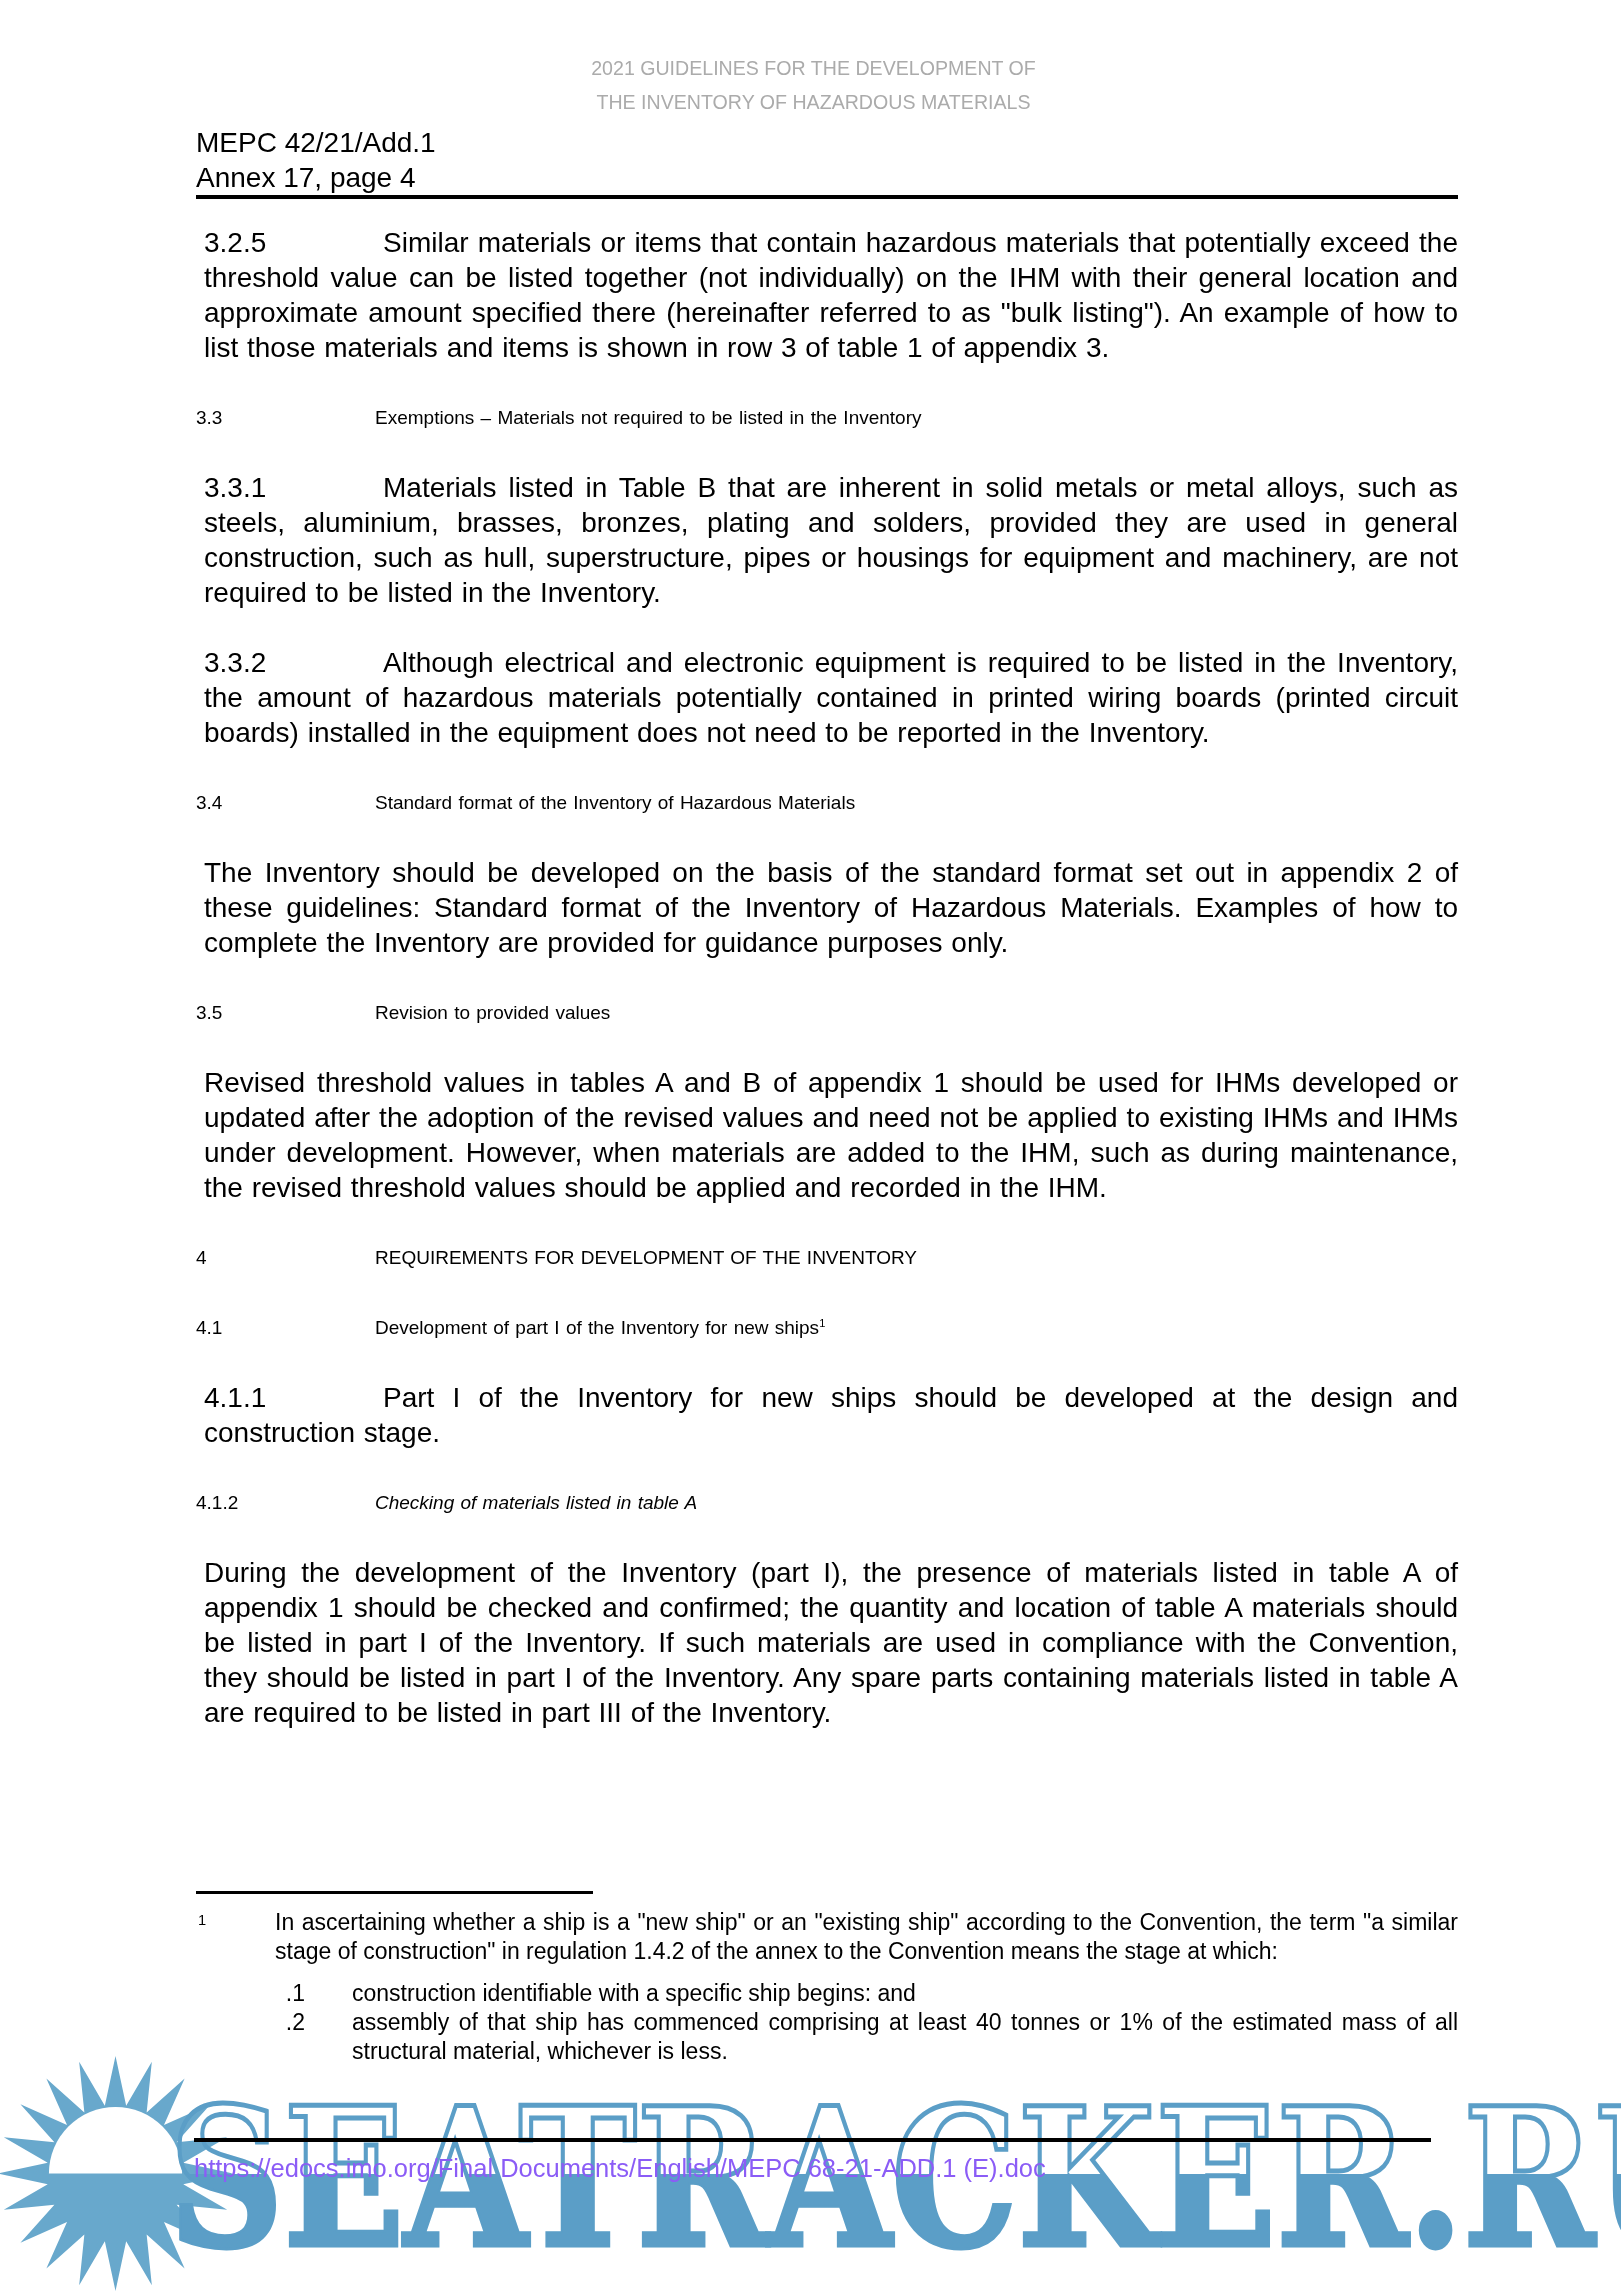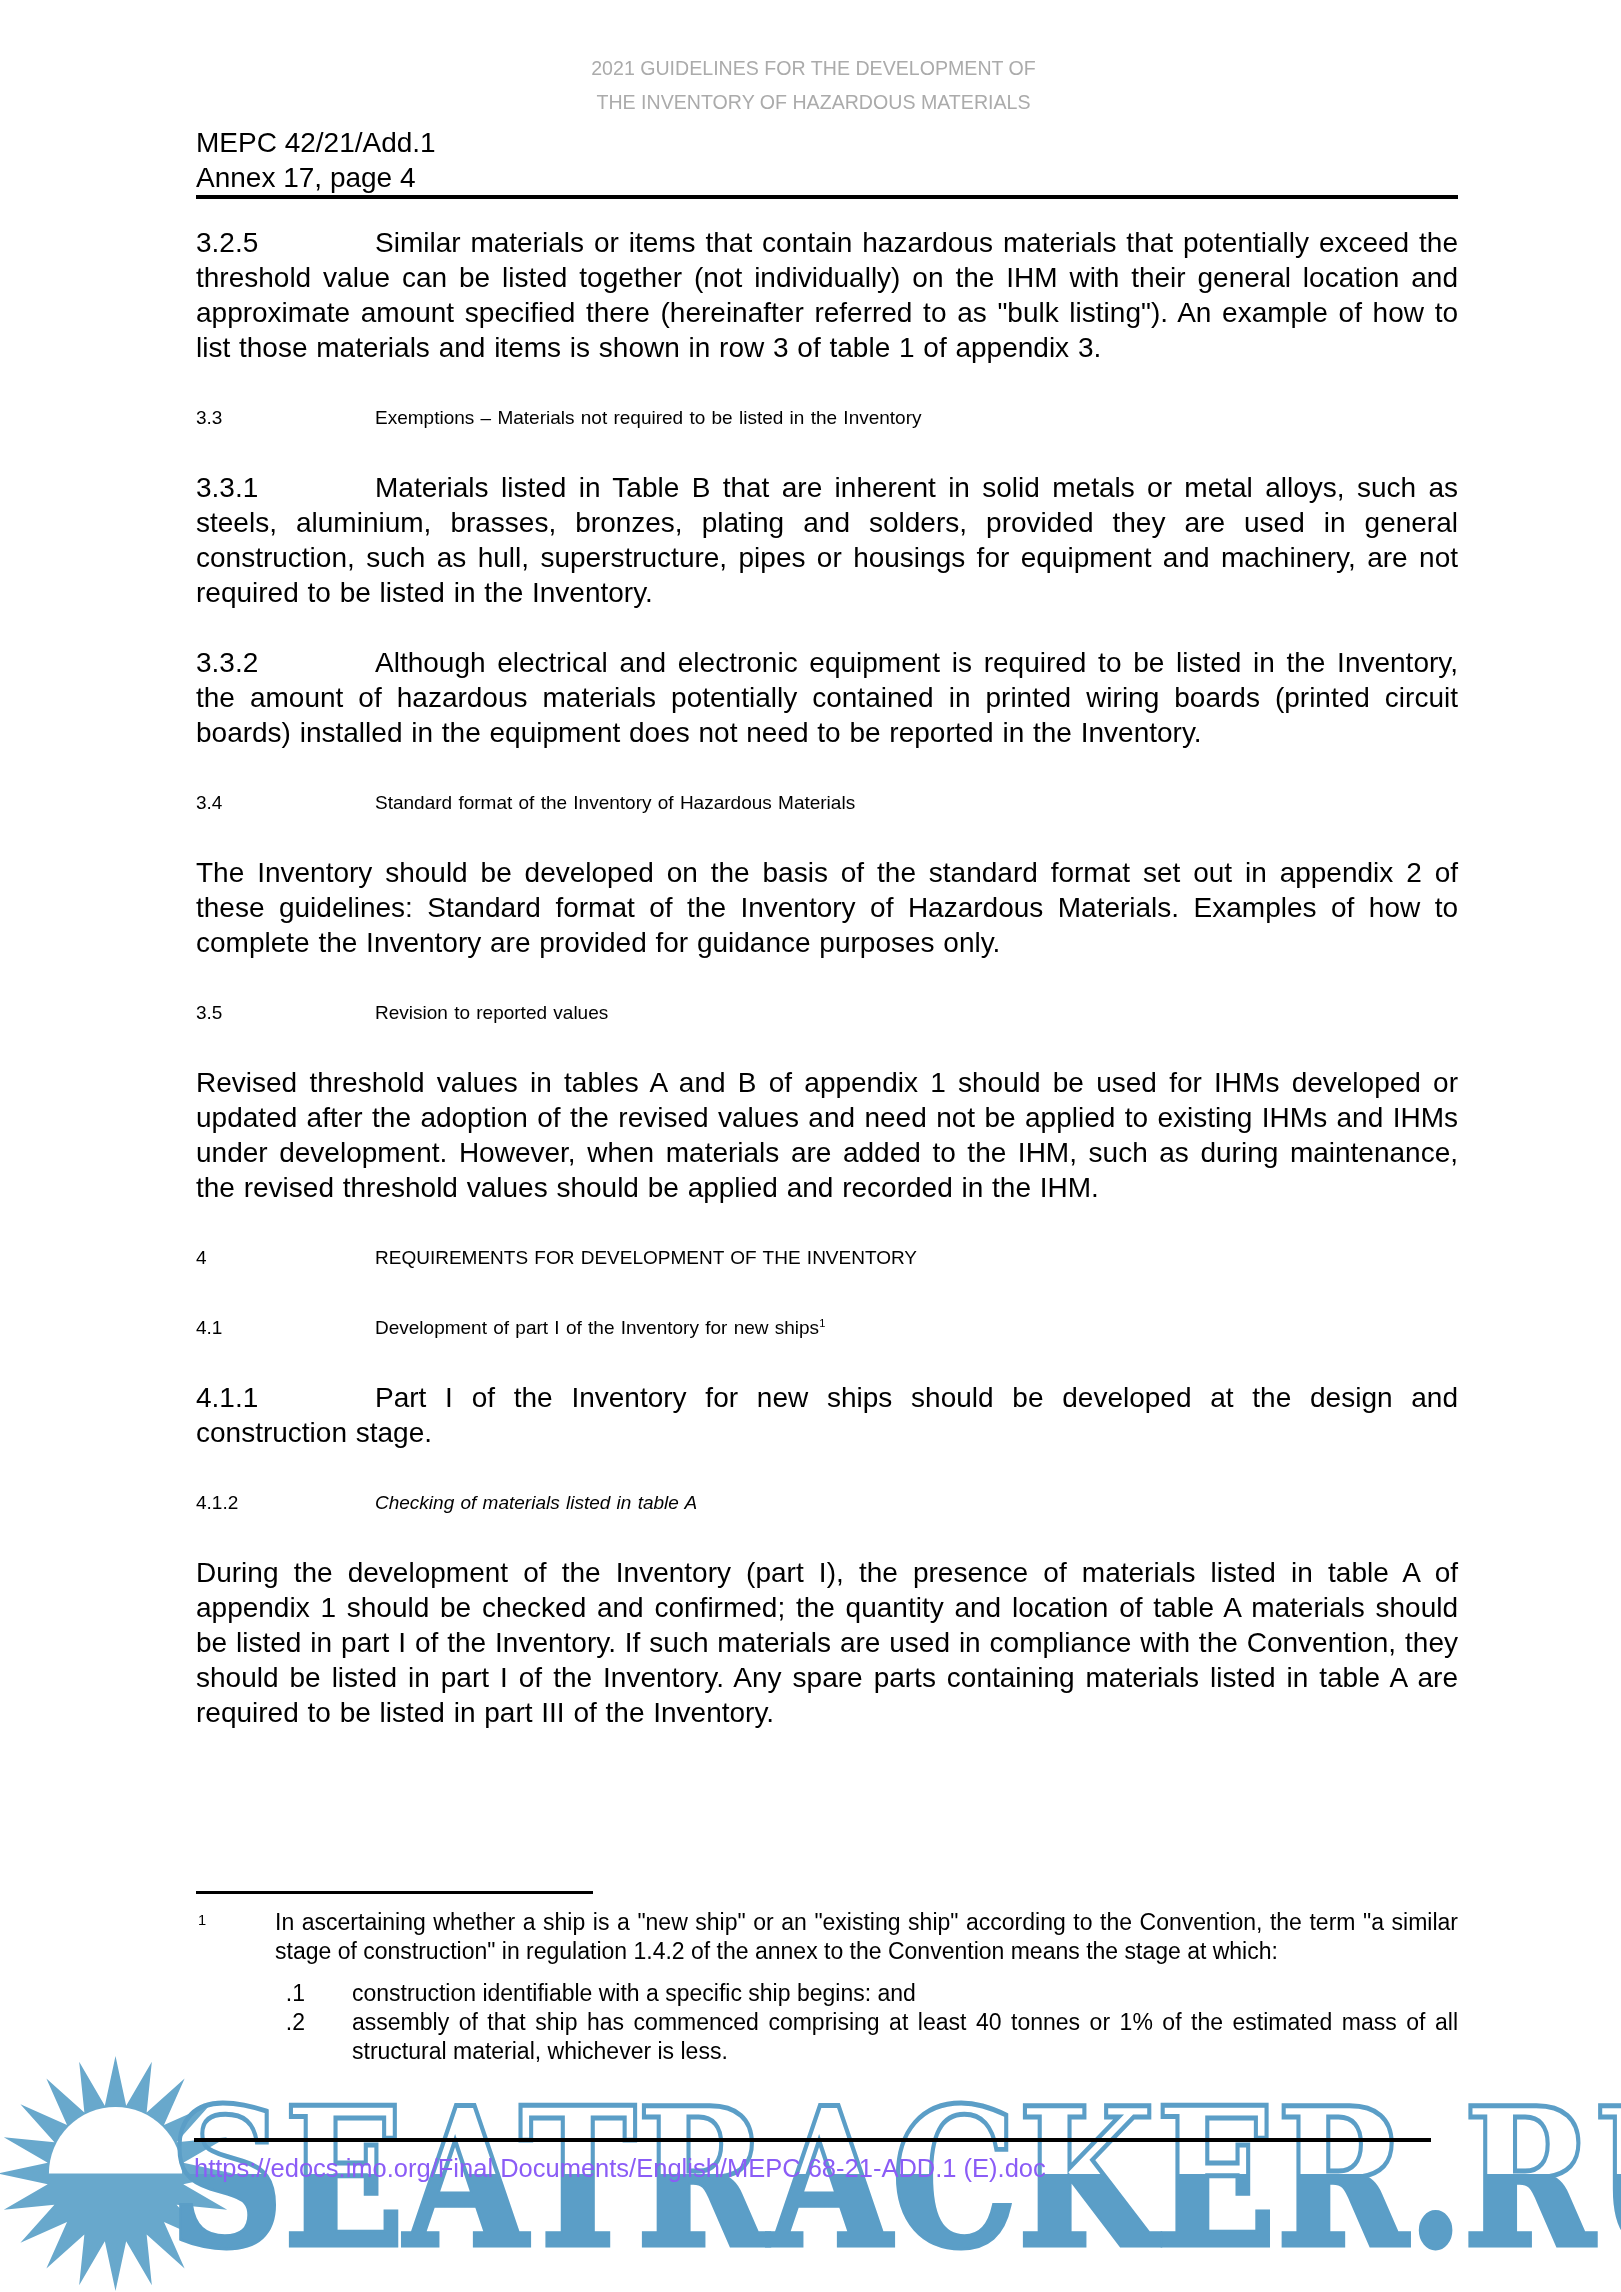--- a/index.html
+++ b/index.html
@@ -26,21 +26,21 @@
     position:absolute;left:196px;top:195px;width:1262px;height:3.9px;
     background:#000;
   }
   
   .content{
     position:absolute;left:196px;top:225px;width:1262px;
     font-size:28px;line-height:35px;
     text-align:justify;
     word-spacing:1px;
   }
-  .block{margin:0 0 35px 0;}
+  .block{margin:0 0 35px 8px;}
   .pnum{display:inline-block;width:179px;}
   h2.block{font-size:19px;font-weight:normal;margin:0 0 35px 0;text-align:left;}
   h2.italic .htxt{font-style:italic;}
   .fnref{font-size:0.58em;vertical-align:super;line-height:0;}
   
   .footnote{
     position:absolute;left:196px;top:1891px;width:1262px;
     font-size:23px;line-height:29px;
   }
   .fn-rule{width:397px;height:2.9px;background:#000;}
@@ -111,21 +111,21 @@
     <h2 class="block"><span class="pnum">3.3</span><span class="htxt">Exemptions – Materials not required to be listed in the Inventory</span></h2>
 
     <p class="block"><span class="pnum">3.3.1</span><span>Materials listed in Table B that are inherent in solid metals or metal alloys, such as steels, aluminium, brasses, bronzes, plating and solders, provided they are used in general construction, such as hull, superstructure, pipes or housings for equipment and machinery, are not required to be listed in the Inventory.</span></p>
 
     <p class="block"><span class="pnum">3.3.2</span><span>Although electrical and electronic equipment is required to be listed in the Inventory, the amount of hazardous materials potentially contained in printed wiring boards (printed circuit boards) installed in the equipment does not need to be reported in the Inventory.</span></p>
 
     <h2 class="block"><span class="pnum">3.4</span><span class="htxt">Standard format of the Inventory of Hazardous Materials</span></h2>
 
     <p class="block"><span>The Inventory should be developed on the basis of the standard format set out in appendix 2 of these guidelines: Standard format of the Inventory of Hazardous Materials. Examples of how to complete the Inventory are provided for guidance purposes only.</span></p>
 
-    <h2 class="block"><span class="pnum">3.5</span><span class="htxt">Revision to reported values</span></h2>
+    <h2 class="block"><span class="pnum">3.5</span><span class="htxt">Revision to provided values</span></h2>
 
     <p class="block"><span>Revised threshold values in tables A and B of appendix 1 should be used for IHMs developed or updated after the adoption of the revised values and need not be applied to existing IHMs and IHMs under development. However, when materials are added to the IHM, such as during maintenance, the revised threshold values should be applied and recorded in the IHM.</span></p>
 
     <h2 class="block"><span class="pnum">4</span><span class="htxt">REQUIREMENTS FOR DEVELOPMENT OF THE INVENTORY</span></h2>
 
     <h2 class="block"><span class="pnum">4.1</span><span class="htxt">Development of part I of the Inventory for new ships</span><sup class="fnref">1</sup></h2>
 
     <p class="block"><span class="pnum">4.1.1</span><span>Part I of the Inventory for new ships should be developed at the design and construction stage.</span></p>
 
     <h2 class="block italic"><span class="pnum">4.1.2</span><span class="htxt">Checking of materials listed in table A</span></h2>

